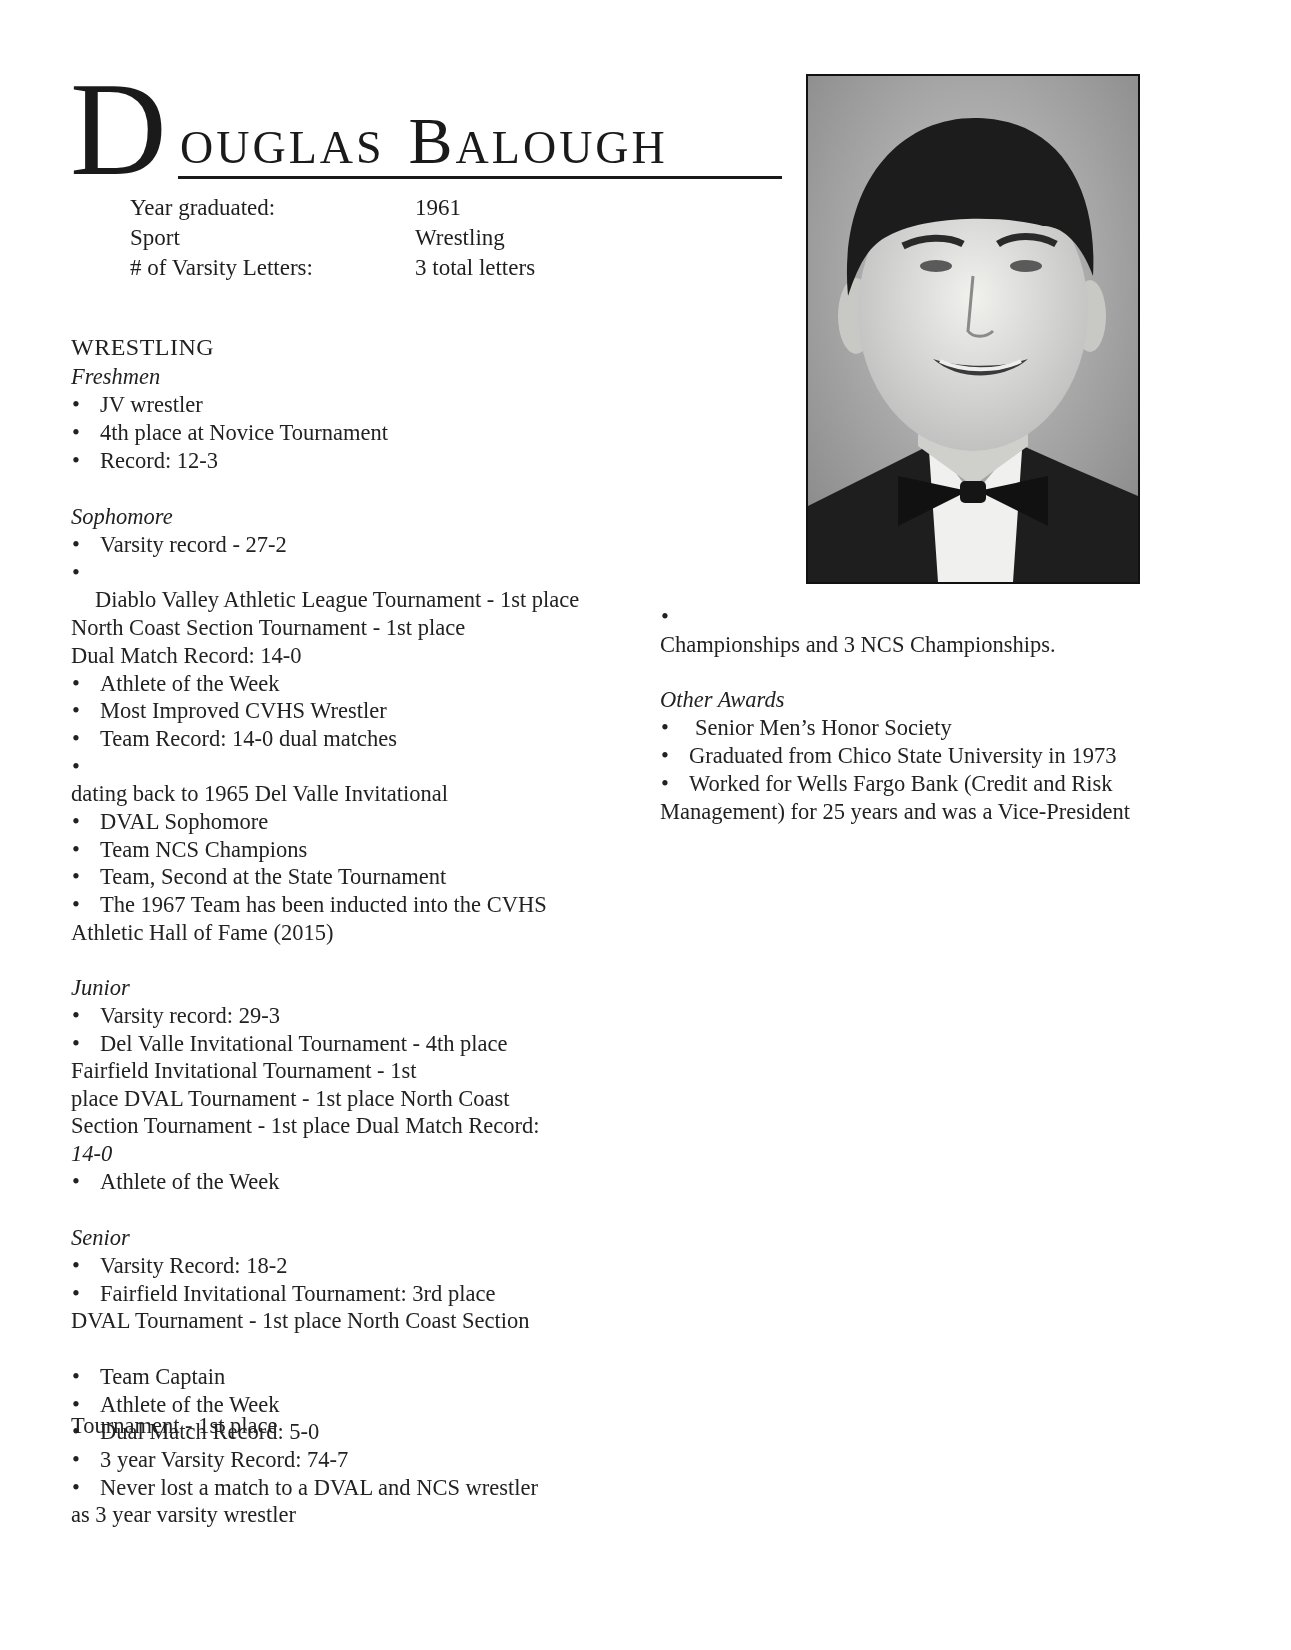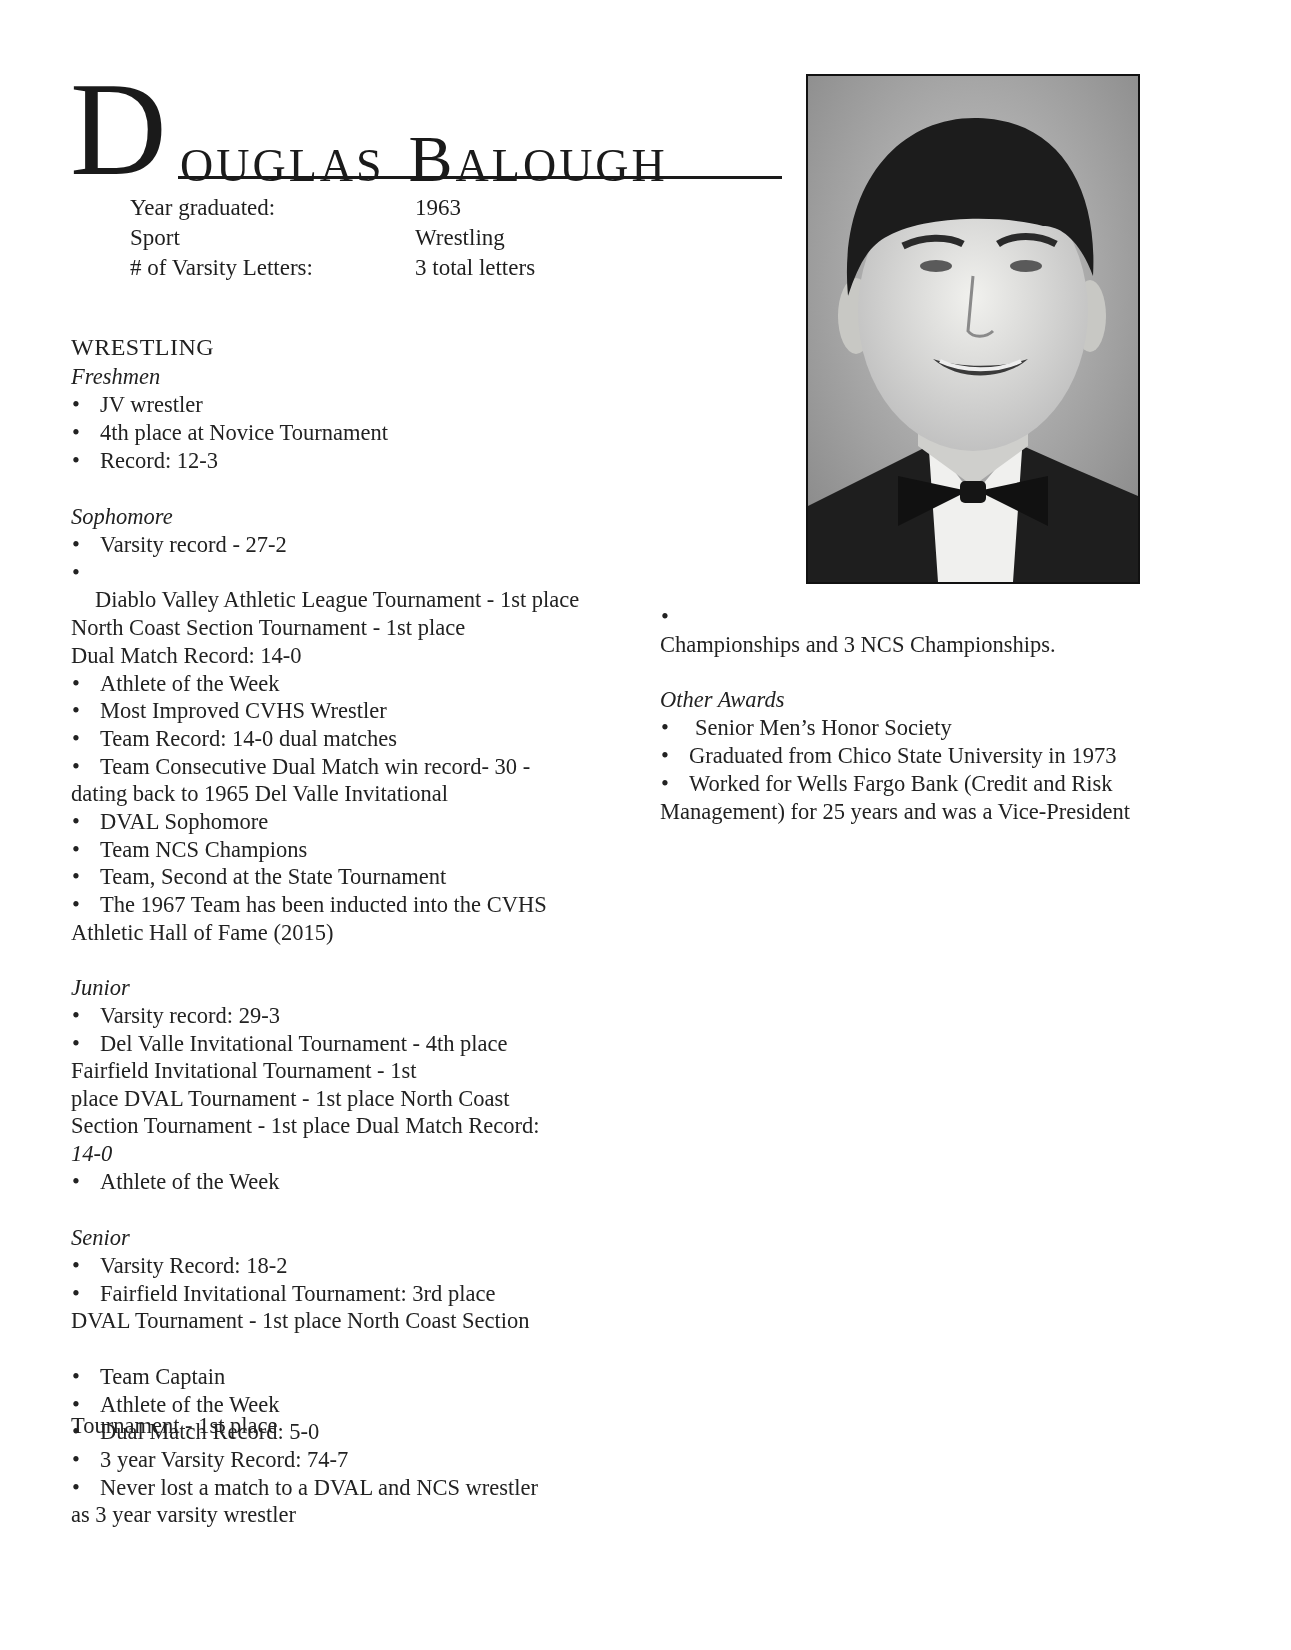--- a/index.html
+++ b/index.html
@@ -9,21 +9,21 @@
       color: #1e1e1e;
     }
     .name-dropcap {
       position: absolute; left: 70px; top: 62px;
       font-size: 134px; line-height: 1; font-weight: normal;
       color: #1a1a1a; letter-spacing: 0;
     }
     .name-rest {
       position: absolute; left: 180px; top: 108px;
       font-size: 58px; line-height: 1; color: #1a1a1a;
-      letter-spacing: 3px; white-space: nowrap; margin-top: 18px;
+      letter-spacing: 3px; white-space: nowrap;
     }
     .name-rest .sc { font-size: 46px; letter-spacing: 3px; }
     .name-rest .cap { font-size: 66px; }
     .name-underline {
       position: absolute; left: 178px; top: 176px; width: 604px; height: 3px;
       background: #1a1a1a;
     }
     .info-row { position: absolute; left: 130px; font-size: 23px; height: 30px; line-height: 30px; white-space: nowrap; }
     .info-label { position: absolute; left: 0; }
     .info-value { position: absolute; left: 285px; }
@@ -49,21 +49,21 @@
 
 <div>
   <span class="name-dropcap">D</span>
   <span class="name-rest"><span class="sc">OUGLAS</span><span style="display:inline-block;width:24px"></span><span class="cap">B</span><span class="sc">ALOUGH</span></span>
   <div class="name-underline"></div>
 </div>
 
 <div>
   <div class="info-row" style="top:193px">
     <span class="info-label">Year graduated:</span>
-    <span class="info-value">1963</span>
+    <span class="info-value">1961</span>
   </div>
   <div class="info-row" style="top:223px">
     <span class="info-label">Sport</span>
     <span class="info-value">Wrestling</span>
   </div>
   <div class="info-row" style="top:253px">
     <span class="info-label"># of Varsity Letters:</span>
     <span class="info-value">3 total letters</span>
   </div>
 </div>
@@ -125,21 +125,21 @@
   <div class="line col-left subheading" style="top:502px">Sophomore</div>
   <div id="soph-list">
       <div class="line col-left bullet-line" style="top: 530px;"><span class="bullet">•</span><span>Varsity record - 27-2</span></div>
       <div class="line col-left bullet-line" style="top: 557.7px;"><span class="bullet">•</span></div>
       <div class="line col-left" style="top: 585.4px; margin-left: 24px;"><span>Diablo Valley Athletic League Tournament - 1st place</span></div>
       <div class="line col-left" style="top: 613.1px;"><span>North Coast Section Tournament - 1st place</span></div>
       <div class="line col-left" style="top: 640.8px;"><span>Dual Match Record: 14-0</span></div>
       <div class="line col-left bullet-line" style="top: 668.5px;"><span class="bullet">•</span><span>Athlete of the Week</span></div>
       <div class="line col-left bullet-line" style="top: 696.2px;"><span class="bullet">•</span><span>Most Improved CVHS Wrestler</span></div>
       <div class="line col-left bullet-line" style="top: 723.9px;"><span class="bullet">•</span><span>Team Record: 14-0 dual matches</span></div>
-      <div class="line col-left bullet-line" style="top: 751.6px;"><span class="bullet">•</span><span>Team Consecutive Dual Match win record- 30 -</span></div>
+      <div class="line col-left bullet-line" style="top: 751.6px;"><span class="bullet">•</span></div>
       <div class="line col-left" style="top: 779px; text-align: right;"><span>dating back to 1965 Del Valle Invitational</span></div>
       <div class="line col-left bullet-line" style="top: 807px;"><span class="bullet">•</span><span>DVAL Sophomore</span></div>
       <div class="line col-left bullet-line" style="top: 834.7px;"><span class="bullet">•</span><span>Team NCS Champions</span></div>
       <div class="line col-left bullet-line" style="top: 862.4px;"><span class="bullet">•</span><span>Team, Second at the State Tournament</span></div>
       <div class="line col-left bullet-line" style="top: 890.1px;"><span class="bullet">•</span><span>The 1967 Team has been inducted into the CVHS</span></div>
       <div class="line col-left" style="top: 917.8px;"><span>Athletic Hall of Fame (2015)</span></div>
     </div>
 
   <div class="line col-left subheading" style="top:973px">Junior</div>
   <div id="junior-list">

